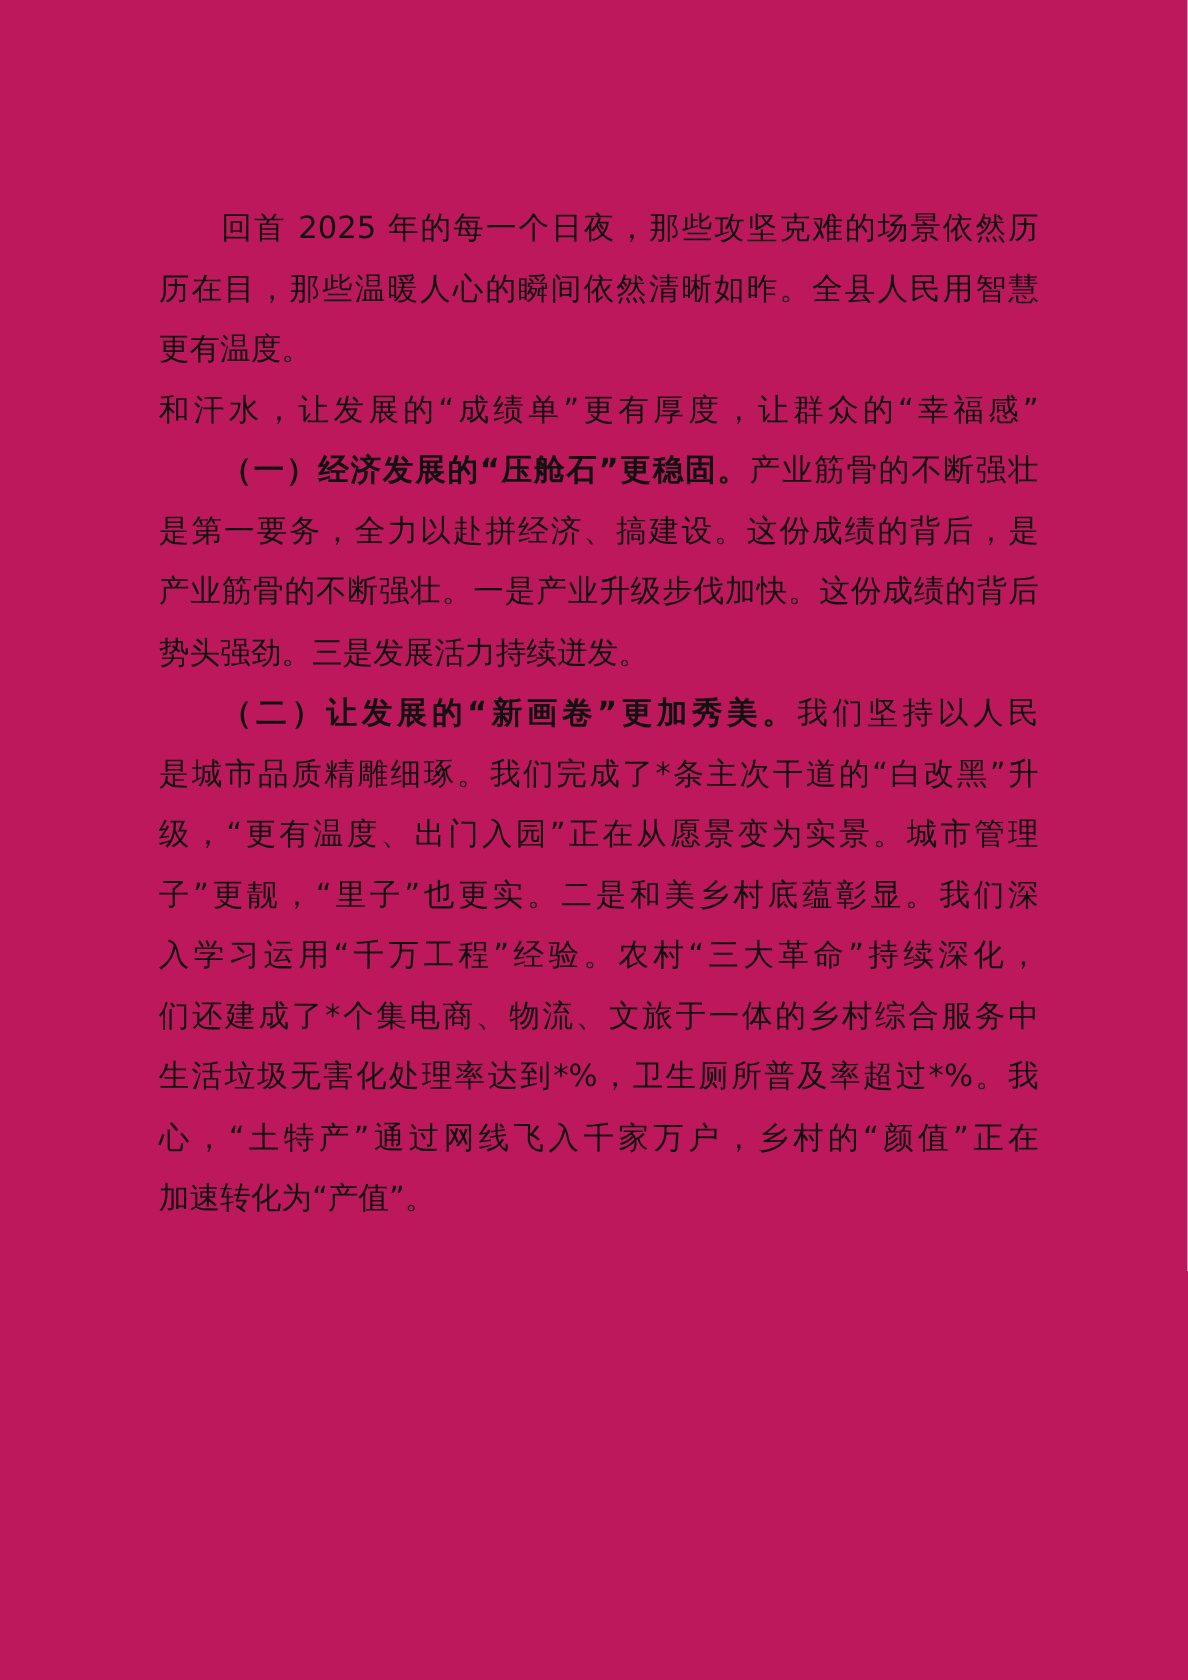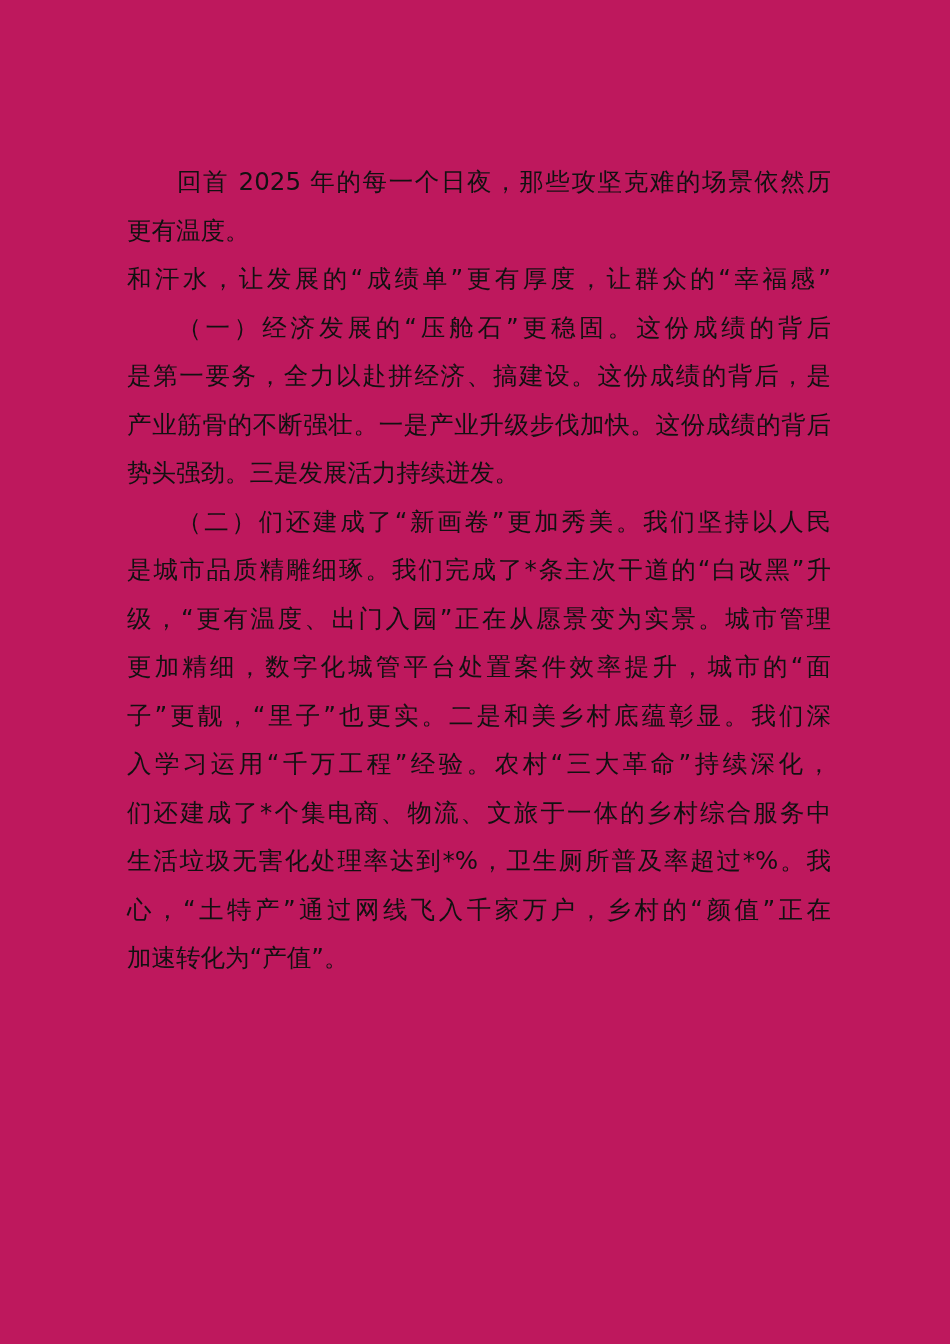--- a/index.html
+++ b/index.html
@@ -11,46 +11,46 @@
       position: absolute; left: 127px; top: 158px; width: 704px;
       font-family: "DejaVu Sans", "Liberation Sans", sans-serif;
       font-size: 24.5px; color: #111111;
     }
     .line {
       height: 48.5px; line-height: 48.5px; white-space: nowrap;
       text-align: justify; text-align-last: justify; width: 704px;
     }
     .line.last { text-align-last: left; }
     .line.indent { padding-left: 50px; width: 654px; }
-    .bold { font-weight: normal; }
+    .bold { font-weight: bold; }
   </style>
 </head>
 <body>
 
 <div class="page">
   <div class="content">
 
     <div>
       <div class="line indent">回首 2025 年的每一个日夜，那些攻坚克难的场景依然历</div>
+      <div class="line">历在目，那些温暖人心的瞬间依然清晰如昨。全县人民用智慧</div>
       <div class="line last">更有温度。</div>
       <div class="line">和汗水，让发展的“成绩单”更有厚度，让群众的“幸福感”</div>
     </div>
 
     <div>
-      <div class="line indent"><span class="bold">（一）经济发展的“压舱石”更稳固。</span><span>这份成绩的背后</span></div>
+      <div class="line indent"><span class="bold">（一）经济发展的“压舱石”更稳固。</span><span>产业筋骨的不断强壮</span></div>
       <div class="line">是第一要务，全力以赴拼经济、搞建设。这份成绩的背后，是</div>
       <div class="line">产业筋骨的不断强壮。一是产业升级步伐加快。这份成绩的背后</div>
       <div class="line last">势头强劲。三是发展活力持续迸发。</div>
     </div>
 
     <div>
-      <div class="line indent"><span class="bold">（二）们还建成了“新画卷”更加秀美。</span><span>我们坚持以人民</span></div>
+      <div class="line indent"><span class="bold">（二）让发展的“新画卷”更加秀美。</span><span>我们坚持以人民</span></div>
       <div class="line">是城市品质精雕细琢。我们完成了*条主次干道的“白改黑”升</div>
       <div class="line">级，“更有温度、出门入园”正在从愿景变为实景。城市管理</div>
-      <div class="line">更加精细，数字化城管平台处置案件效率提升，城市的“面</div>
       <div class="line">子”更靓，“里子”也更实。二是和美乡村底蕴彰显。我们深</div>
       <div class="line">入学习运用“千万工程”经验。农村“三大革命”持续深化，</div>
       <div class="line">们还建成了*个集电商、物流、文旅于一体的乡村综合服务中</div>
       <div class="line">生活垃圾无害化处理率达到*%，卫生厕所普及率超过*%。我</div>
       <div class="line">心，“土特产”通过网线飞入千家万户，乡村的“颜值”正在</div>
       <div class="line last">加速转化为“产值”。</div>
     </div>
 
   </div>
 </div>

